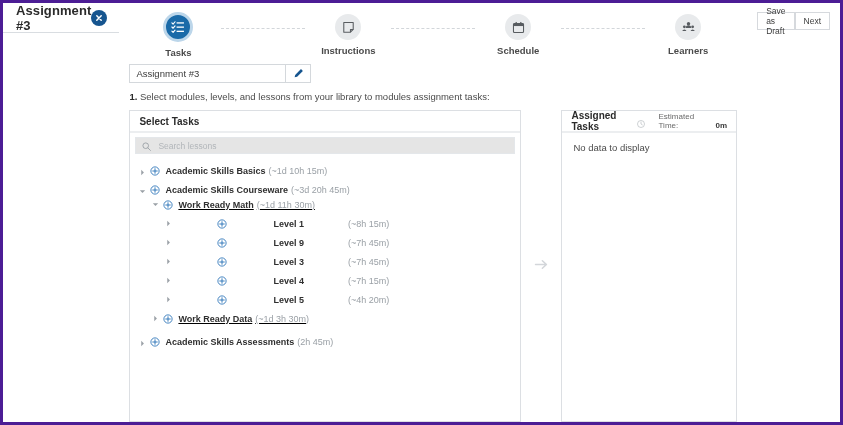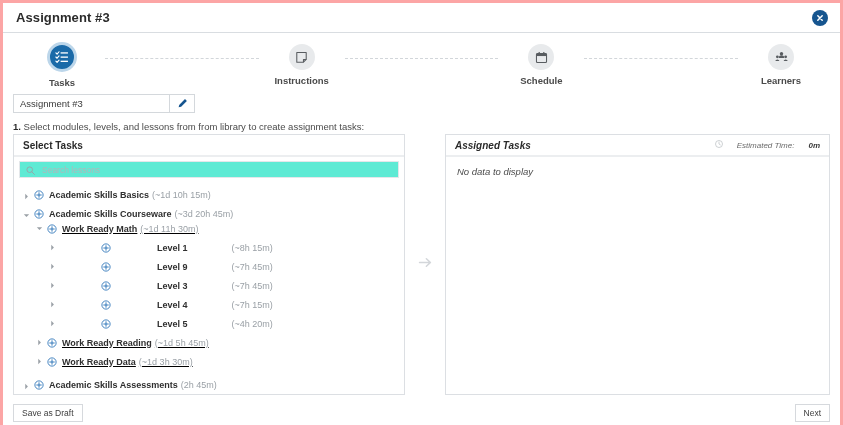--- a/index.html
+++ b/index.html
@@ -6,23 +6,23 @@
   body{
     width:843px;height:425px;overflow:hidden;
     background:#ffffff;
     font-family:"Liberation Sans", sans-serif;
     -webkit-font-smoothing:antialiased;
   }
   .window{
     position:relative;
     width:843px;height:425px;
     box-sizing:border-box;
-    border:3px solid #fca5a5;
+    border:3px solid #4c1d95;
     background:#ffffff;
-    display:flex;flex-direction:column;
+    display:flex;flex-direction:row;
   }
 
   
   .titlebar{
     height:30px;flex:0 0 30px;
     box-sizing:border-box;
     border-bottom:1px solid #d9dde1;
     display:flex;align-items:center;
     padding:0 12px 0 13px;
     background:#ffffff;
@@ -108,32 +108,32 @@
   .instruction{
     margin-top:8px;
     font-size:9.5px;color:#4b4b4b;
     height:13px;flex:0 0 13px;
   }
   .instruction b{color:#2b2b2b;}
 
   
   .panels{
     flex:1;display:flex;align-items:stretch;
-    margin-bottom:0px;
+    margin-top:6px;margin-bottom:0px;
     min-height:0;
   }
   .panel{
     border:1px solid #dcdfe3;
     background:#fff;
     box-sizing:border-box;
     display:flex;flex-direction:column;
     min-height:0;
   }
   .panel.left{width:392px;flex:0 0 392px;}
-  .panel.right{flex:1;font-style:italic;}
+  .panel.right{flex:1;}
   .panel-head{
     height:22px;flex:0 0 22px;
     display:flex;align-items:center;
     padding:0 9px;
     border-bottom:2px solid #eceef0;
     box-sizing:border-box;
   }
   .panel-title{
     font-size:10px;font-weight:bold;color:#2b2b2b;
   }
@@ -149,21 +149,21 @@
   }
 
   
   .search-wrap{
     margin:4px 5px 0 5px;
     height:17px;
     border:1px solid #e4e7ea;
     box-sizing:border-box;
     display:flex;align-items:center;
     padding:0 6px;gap:5px;
-    background:#5eead4;
+    background:#e5e5e5;
   }
   .search-input{
     flex:1;border:none;outline:none;
     font-family:"Liberation Sans", sans-serif;
     font-size:8.5px;color:#3a3a3a;background:transparent;
   }
   .search-input::placeholder{color:#b2b6ba;}
 
   
   .tree{
@@ -304,21 +304,21 @@
       <input class="name-input" type="text" value="Assignment #3" style="">
       <div class="edit-btn">
         <svg width="11" height="11" viewBox="0 0 16 16" aria-hidden="true">
           <path d="M11.6 1.6 l2.8 2.8 -8.4 8.4 -3.6 0.8 0.8 -3.6 z" fill="#16558f"></path>
         </svg>
       </div>
     </div>
 
     <div class="instruction">
       <b>1.</b>
-      <span>Select modules, levels, and lessons from from library to create assignment tasks:</span>
+      <span>Select modules, levels, and lessons from your library to modules assignment tasks:</span>
     </div>
 
     <div class="panels">
 
       <div class="panel left">
         <div class="panel-head">
           <div class="panel-title">Select Tasks</div>
         </div>
         <div class="panel-body">
 
@@ -445,35 +445,20 @@
                   </svg>
                 </span>
                 <span class="add-ic">
                   <svg width="10" height="10" viewBox="0 0 16 16">
                     <circle cx="8" cy="8" r="6.6" fill="none" stroke="#2b74b8" stroke-width="1.4"></circle>
                     <path d="M8 4.4 V11.6 M4.4 8 H11.6" stroke="#2b74b8" stroke-width="1.5" stroke-linecap="round"></path>
                   </svg>
                 </span>
                 <span class="row-name">Level 5</span>
                 <span class="row-dur">(~4h 20m)</span>
-              </div>
-              <div class="tree-row lvl1">
-                <span class="chev">
-                  <svg width="7" height="7" viewBox="0 0 10 10">
-                    <path d="M3.2 1.2 L7 5 L3.2 8.8 Z" fill="#9aa0a6"></path>
-                  </svg>
-                </span>
-                <span class="add-ic">
-                  <svg width="10" height="10" viewBox="0 0 16 16">
-                    <circle cx="8" cy="8" r="6.6" fill="none" stroke="#2b74b8" stroke-width="1.4"></circle>
-                    <path d="M8 4.4 V11.6 M4.4 8 H11.6" stroke="#2b74b8" stroke-width="1.5" stroke-linecap="round"></path>
-                  </svg>
-                </span>
-                <span class="row-name">Work Ready Reading</span>
-                <span class="row-dur">(~1d 5h 45m)</span>
               </div>
               <div class="tree-row lvl1">
                 <span class="chev">
                   <svg width="7" height="7" viewBox="0 0 10 10">
                     <path d="M3.2 1.2 L7 5 L3.2 8.8 Z" fill="#9aa0a6"></path>
                   </svg>
                 </span>
                 <span class="add-ic">
                   <svg width="10" height="10" viewBox="0 0 16 16">
                     <circle cx="8" cy="8" r="6.6" fill="none" stroke="#2b74b8" stroke-width="1.4"></circle>

